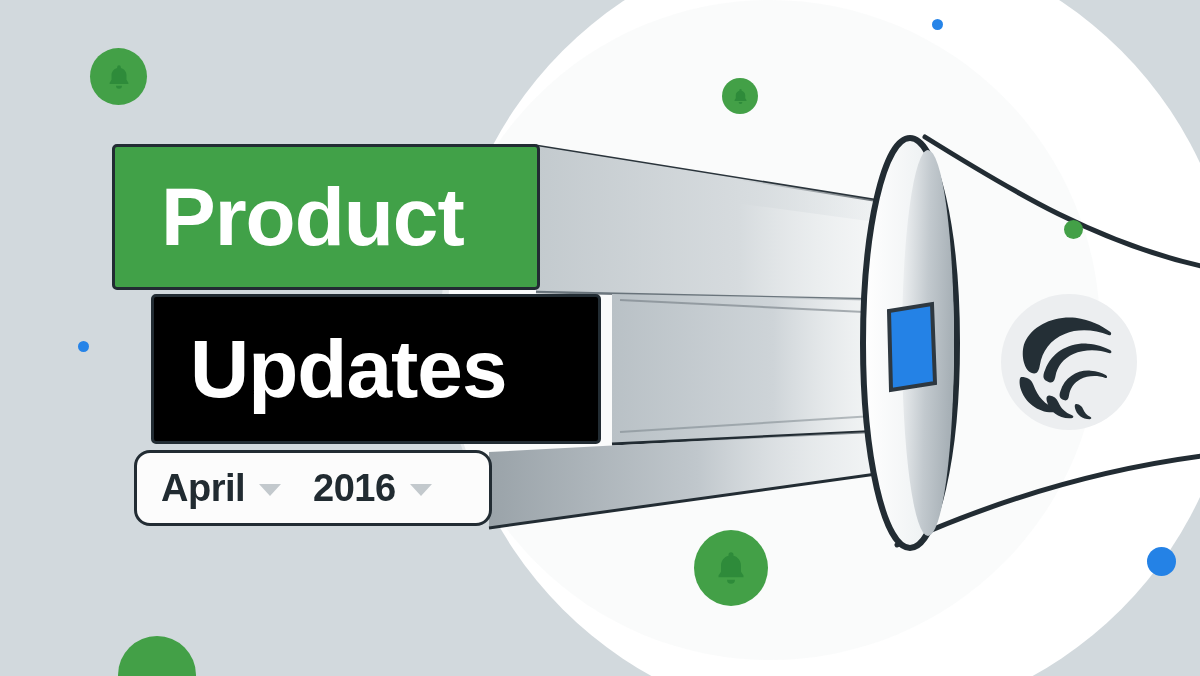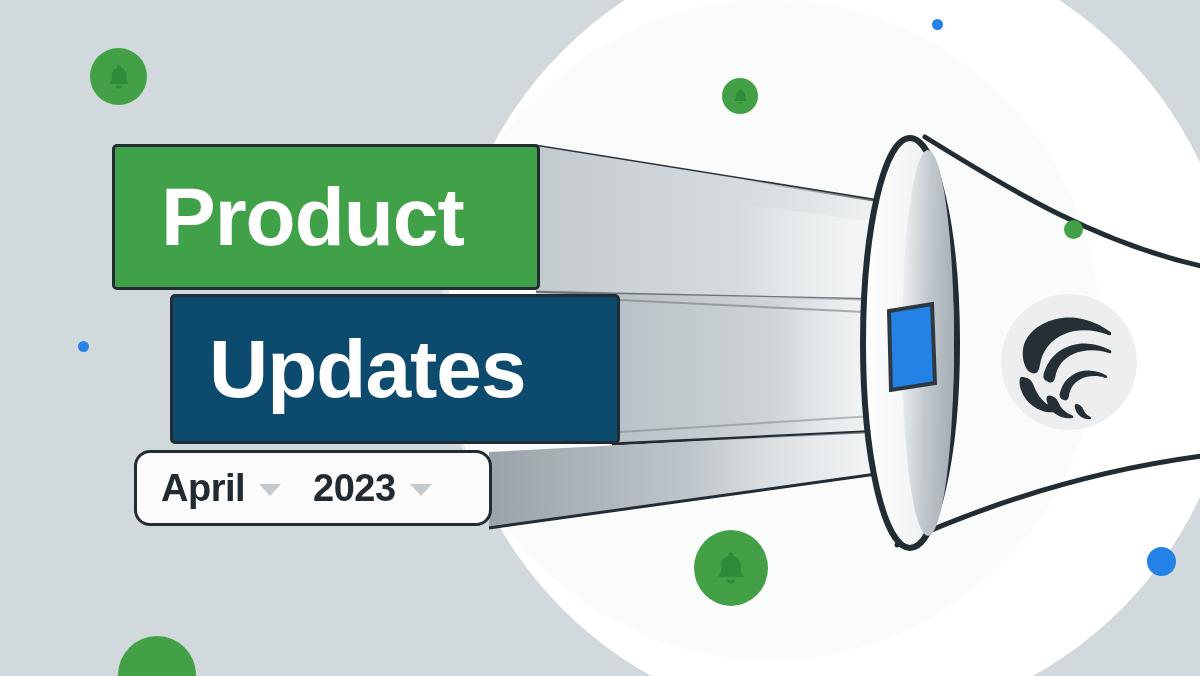--- a/index.html
+++ b/index.html
@@ -38,25 +38,25 @@
   }
   #card-product {
     left: 112px;
     top: 144px;
     width: 428px;
     height: 146px;
     background: #41a148;
     z-index: 30;
   }
   #card-updates {
-    left: 170px;
+    left: 151px;
     top: 294px;
     width: 450px;
     height: 150px;
-    background: #0c4a6e;
+    background: #000000;
     z-index: 31;
   }
   #card-date {
     left: 134px;
     top: 450px;
     width: 358px;
     height: 76px;
     background: #fcfcfc;
     border-radius: 16px;
     z-index: 32;
@@ -248,18 +248,18 @@
   </div>
 
   <div class="card" id="card-updates">
     <span class="card-text" id="updates-label">Updates</span>
   </div>
 
   <div class="card" id="card-date">
     <div id="date-row">
       <span class="date-value" id="month-value">April</span>
       <span class="caret"></span>
-      <span class="date-value" id="year-value">2023</span>
+      <span class="date-value" id="year-value">2016</span>
       <span class="caret"></span>
     </div>
   </div>
 
 </div>
 
 </body></html>

